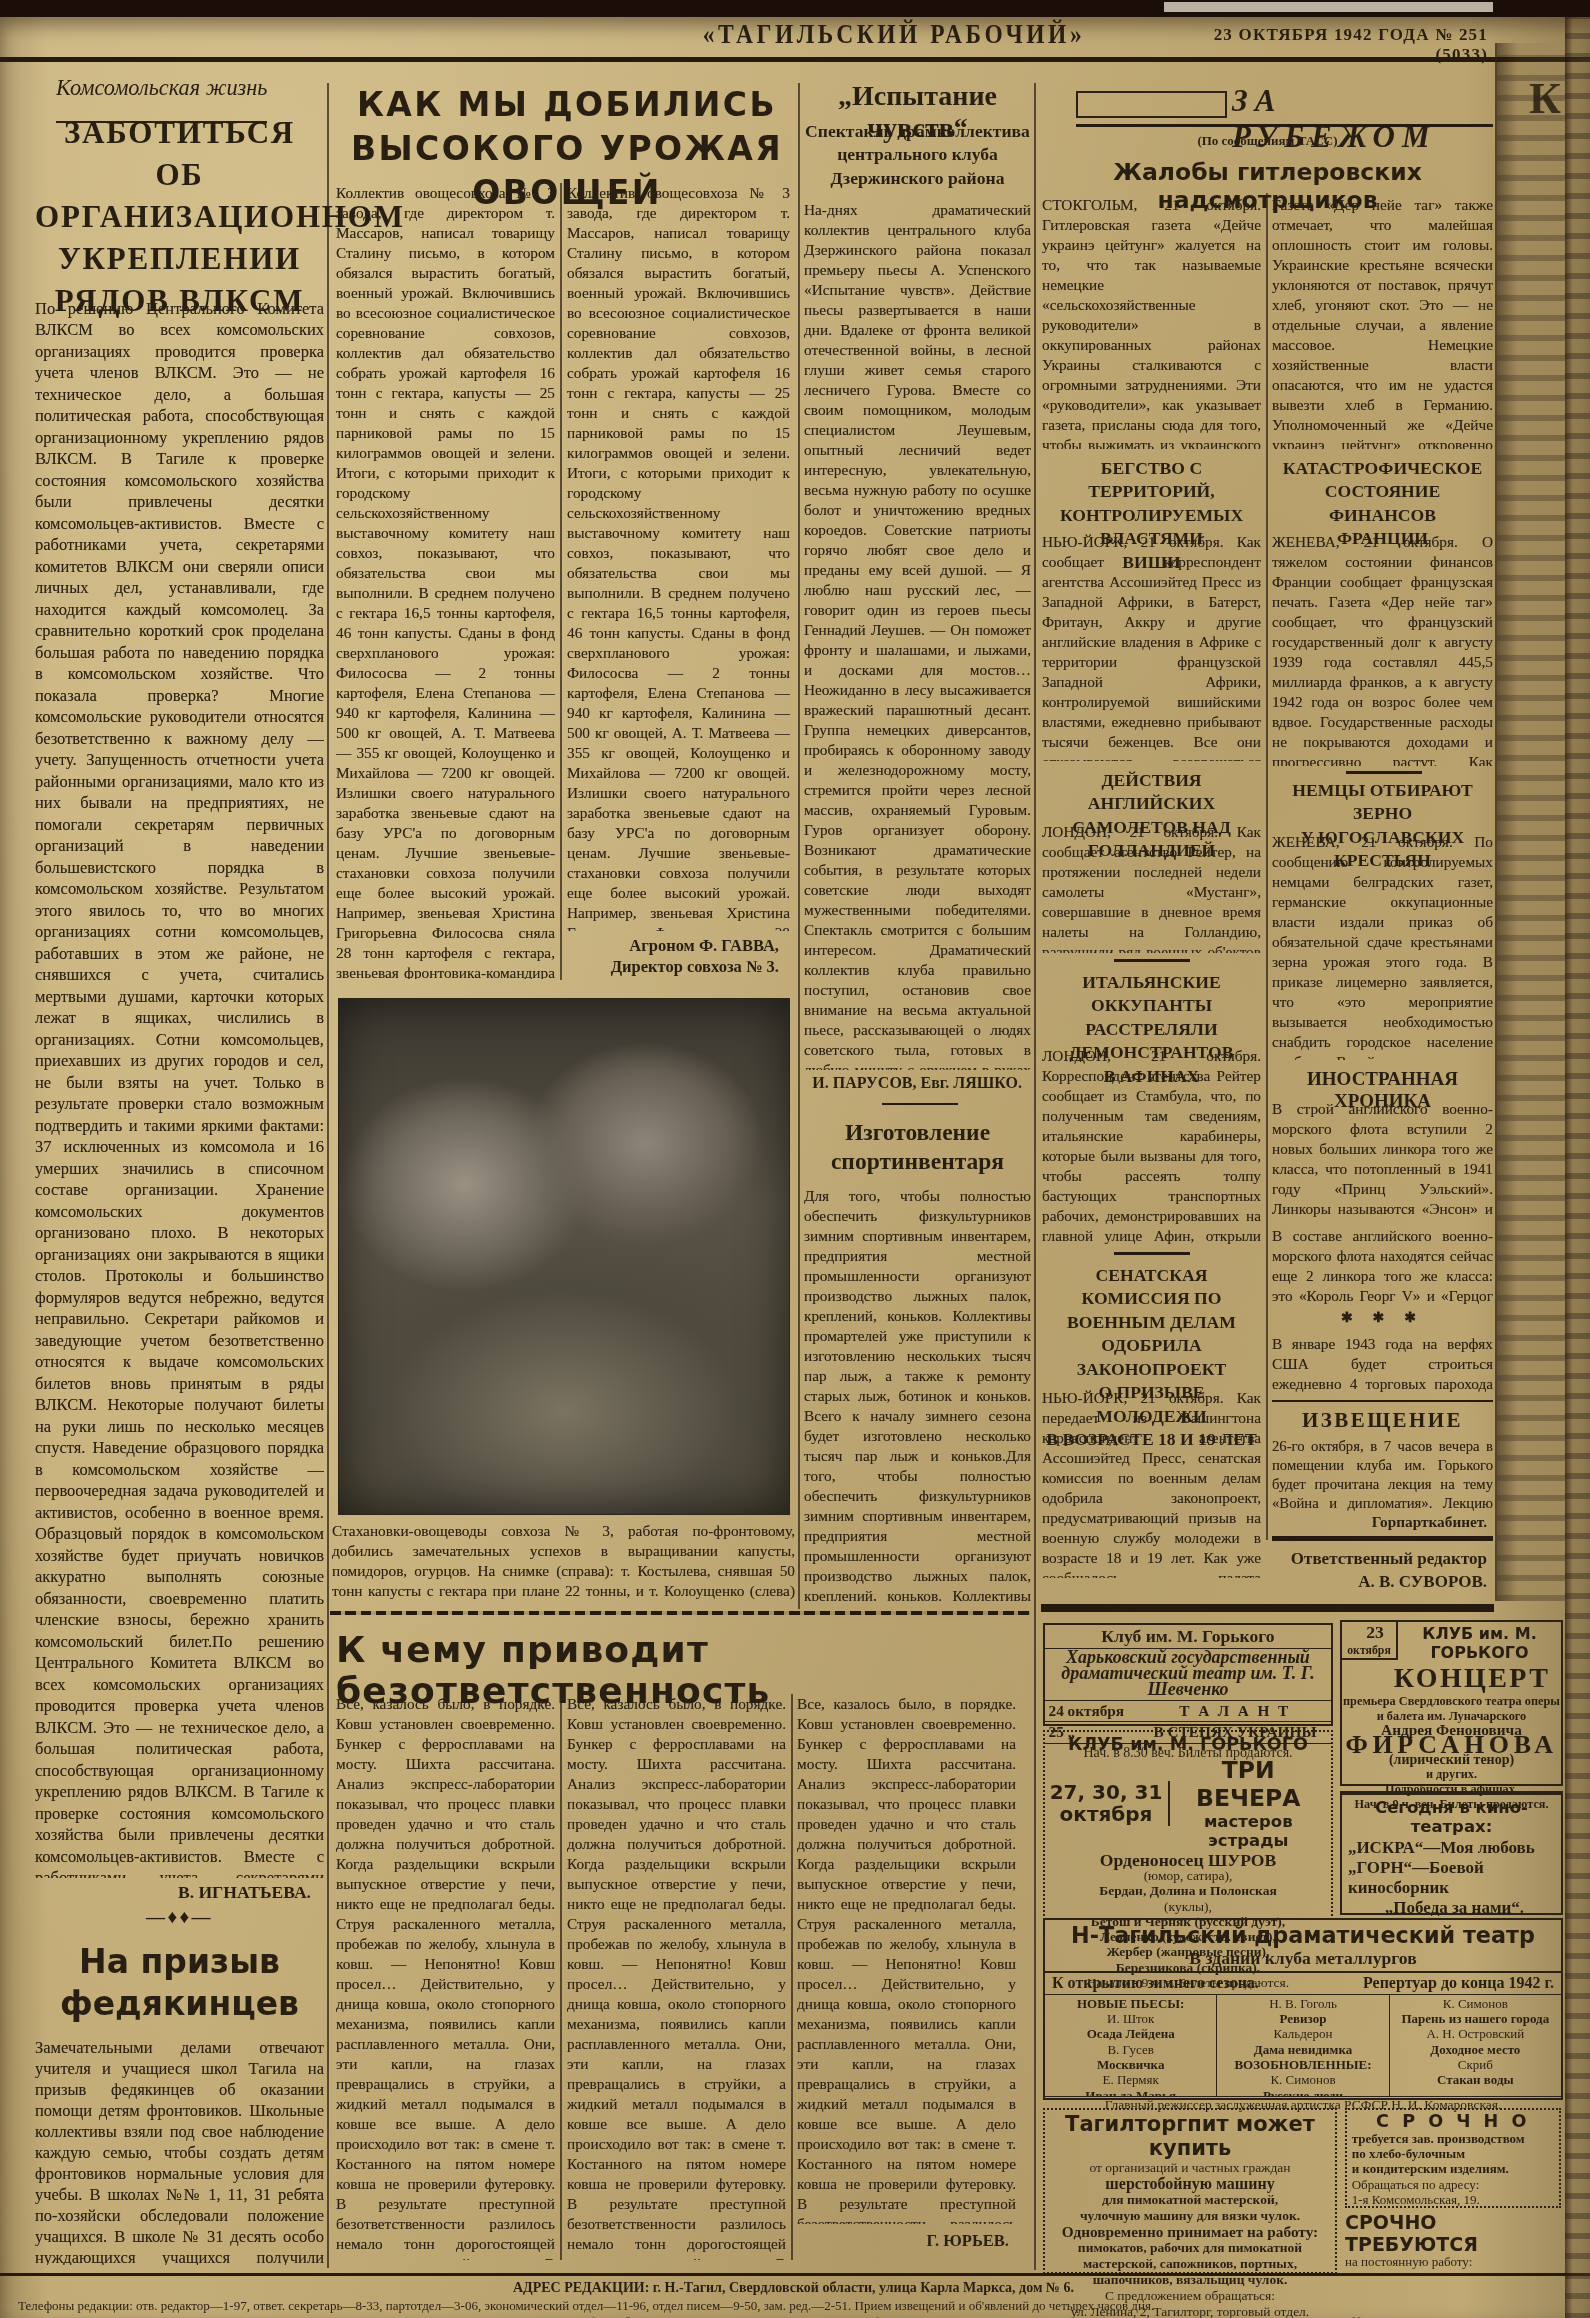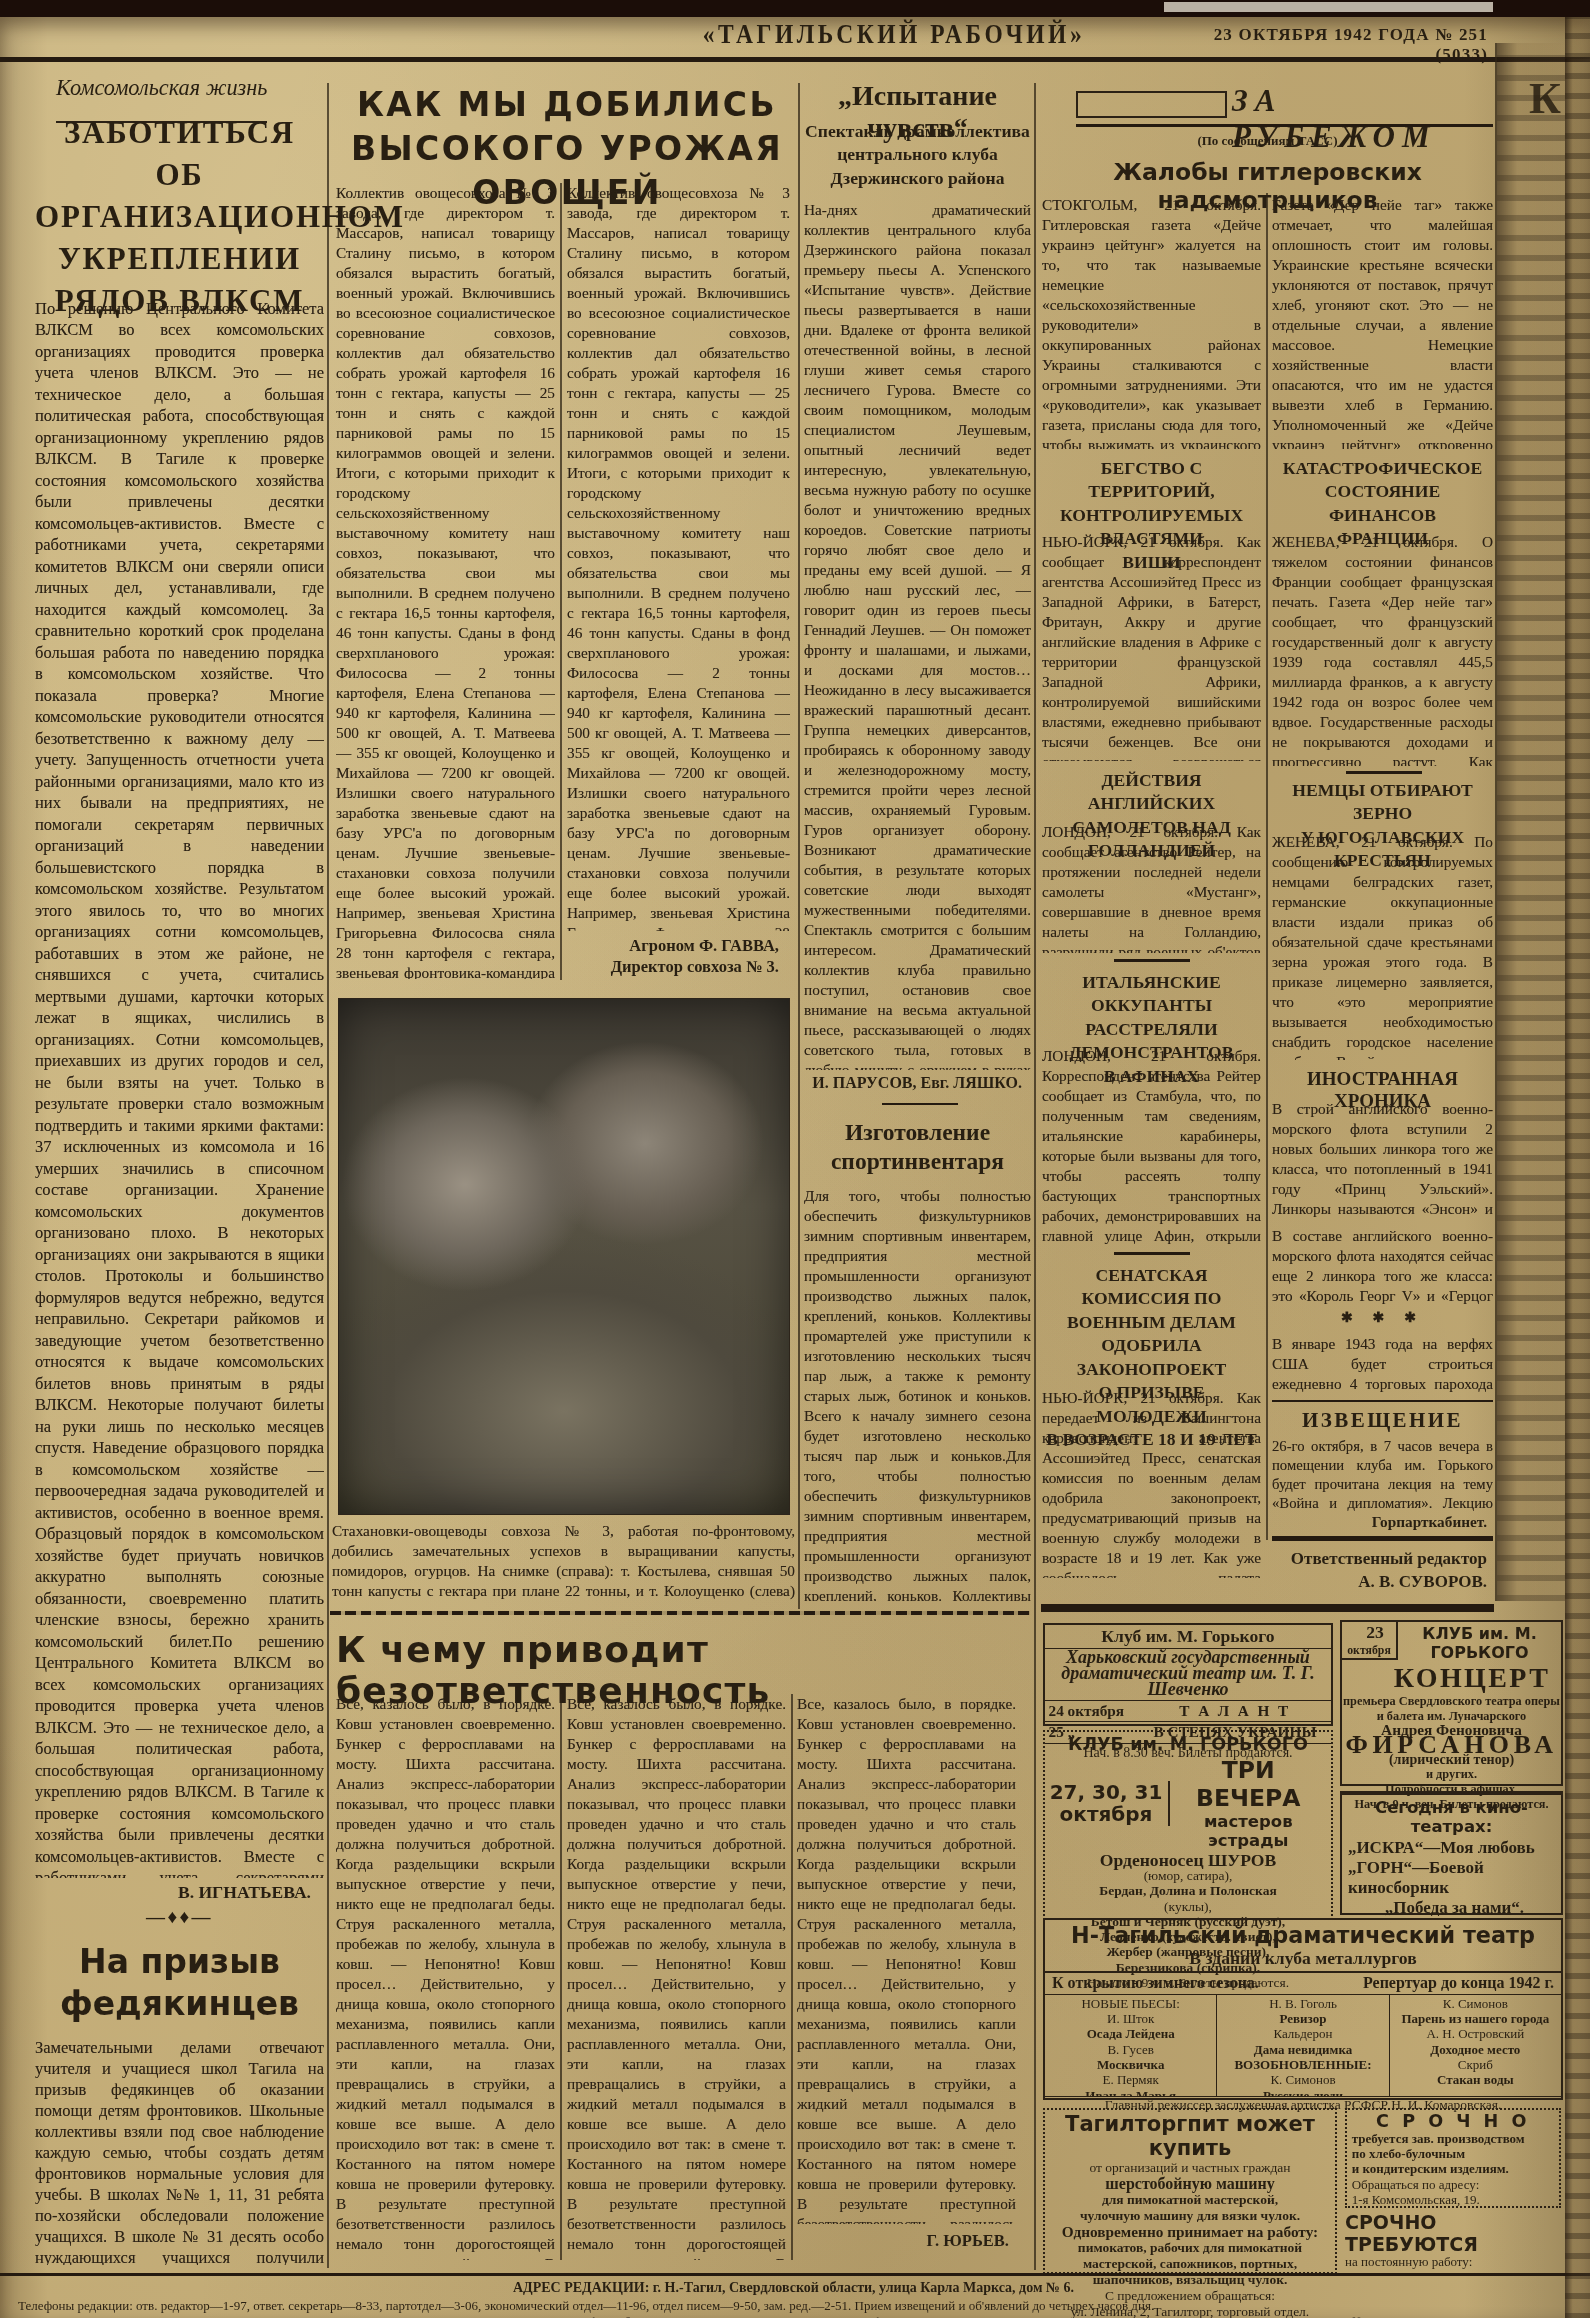--- a/index.html
+++ b/index.html
@@ -261,21 +261,21 @@
 
     <div class="box" style="left:1043px;top:1901px;width:516px;height:178px;">
       <div class="ctr h-sans" style="font-size:22.3px;padding-top:2.4px;">Н-Тагильский драматический театр</div>
       <div class="ctr h-serif" style="font-size:17.6px;border-bottom:2.4px solid #2b2115;padding-bottom:2.4px;">В здании клуба металлургов</div>
       <div style="display:flex;justify-content:space-between;font-weight:bold;font-size:16px;padding:1.2px 7px;border-bottom:1.8px solid #2b2115;">
         <span>К открытию зимнего сезона.</span>
         <span>Репертуар до конца 1942 г.</span>
       </div>
       <div style="display:flex;font-size:13px;line-height:15.3px;height:101px;overflow:hidden;">
         <div class="ctr" style="flex:1;border-right:1.8px solid #2b2115;padding:1.2px;">
-          <div style="font-weight:normal;">НОВЫЕ ПЬЕСЫ:</div>
+          <div style="font-weight:bold;">НОВЫЕ ПЬЕСЫ:</div>
           <div>И. Шток</div>
           <div style="font-weight:bold;">Осада Лейдена</div>
           <div>В. Гусев</div>
           <div style="font-weight:bold;">Москвичка</div>
           <div>Е. Пермяк</div>
           <div style="font-weight:bold;">Иван да Марья</div>
         </div>
         <div class="ctr" style="flex:1;border-right:1.8px solid #2b2115;padding:1.2px;">
           <div>Н. В. Гоголь</div>
           <div style="font-weight:bold;">Ревизор</div>

